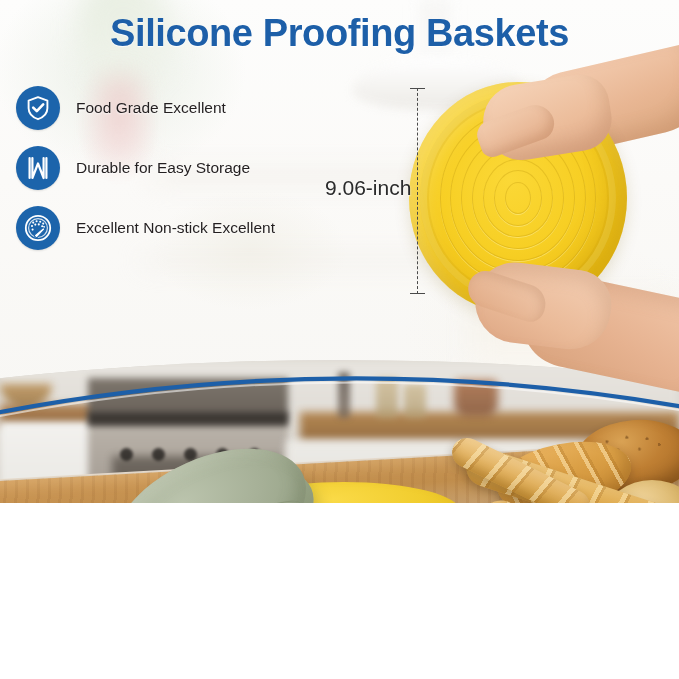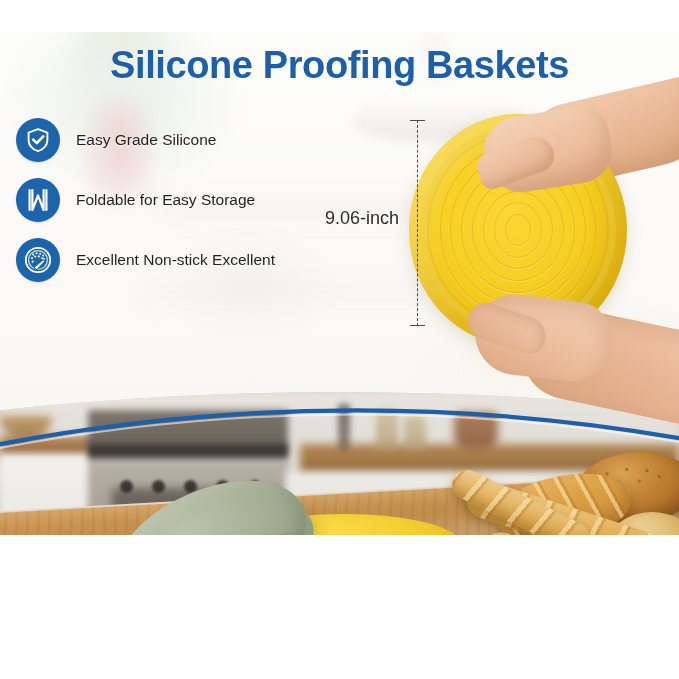--- a/index.html
+++ b/index.html
@@ -8,21 +8,20 @@
   body {
     font-family:"Liberation Sans", sans-serif;
     background:#ffffff;
     position:relative;
   }
   #poster {
     position:relative;
     width:679px; height:503px;
     overflow:hidden;
     background:#ffffff;
-    margin-top:32px;
   }
 
   
   .top-panel {
     position:absolute; left:0; top:0;
     width:679px; height:400px;
     overflow:hidden;
     background:
       radial-gradient(ellipse 180px 150px at 120px 70px, rgba(232,238,228,0.85) 0%, rgba(255,255,255,0) 70%),
       radial-gradient(ellipse 60px 90px at 118px 120px, rgba(236,198,198,0.55) 0%, rgba(255,255,255,0) 72%),
@@ -101,21 +100,21 @@
     font-size:15.5px;
     color:#231f20;
     white-space:nowrap;
     text-shadow:0 1px 2px rgba(255,255,255,0.85);
   }
 
   
   .dim-wrap { position:absolute; left:325px; top:88px; z-index:7; }
   .dim-label {
     position:absolute; left:0px; top:88px;
-    font-size:18px; color:#2b2b2b;
+    font-size:21px; color:#2b2b2b;
     white-space:nowrap;
     text-shadow:0 1px 2px rgba(255,255,255,0.9);
   }
   .dim-line {
     position:absolute; left:92px; top:0;
     width:1px; height:206px;
     border-left:1px dashed #4a4a4a;
   }
   .dim-cap {
     position:absolute; left:85px;
@@ -502,32 +501,32 @@
 
   <div class="features">
 
     <div class="feature-row">
       <div class="feature-icon">
         <svg width="28" height="28" viewBox="0 0 28 28" aria-hidden="true">
           <path d="M14 3.2 L23.4 6.6 V14.2 C23.4 19.4 19.4 23.2 14 25.2 C8.6 23.2 4.6 19.4 4.6 14.2 V6.6 Z" fill="none" stroke="#ffffff" stroke-width="1.9" stroke-linejoin="round"></path>
           <path d="M9.2 13.6 L12.8 17.2 L19.2 10.4" fill="none" stroke="#ffffff" stroke-width="2.6" stroke-linecap="round" stroke-linejoin="round"></path>
         </svg>
       </div>
-      <div class="feature-label">Easy Grade Silicone</div>
+      <div class="feature-label">Food Grade Excellent</div>
     </div>
 
     <div class="feature-row">
       <div class="feature-icon">
         <svg width="28" height="28" viewBox="0 0 28 28" aria-hidden="true">
           <path d="M5.6 4 V24" stroke="#ffffff" stroke-width="2.2" stroke-linecap="round" fill="none"></path>
           <path d="M22.4 4 V24" stroke="#ffffff" stroke-width="2.2" stroke-linecap="round" fill="none"></path>
           <path d="M8.4 4 L8.4 24 L14 9.5 L19.6 24 L19.6 4" fill="none" stroke="#ffffff" stroke-width="2.2" stroke-linejoin="round" stroke-linecap="round"></path>
         </svg>
       </div>
-      <div class="feature-label">Foldable for Easy Storage</div>
+      <div class="feature-label">Durable for Easy Storage</div>
     </div>
 
     <div class="feature-row">
       <div class="feature-icon">
         <svg width="30" height="30" viewBox="0 0 30 30" aria-hidden="true">
           <circle cx="15" cy="15" r="12.2" fill="none" stroke="#ffffff" stroke-width="1.8"></circle>
           <circle cx="15" cy="15" r="9.4" fill="none" stroke="#ffffff" stroke-width="1.2" opacity=".8"></circle>
           <g fill="#ffffff">
             <circle cx="10.2" cy="9.6" r="1.05"></circle>
               <circle cx="13.6" cy="8.2" r="1.05"></circle>

